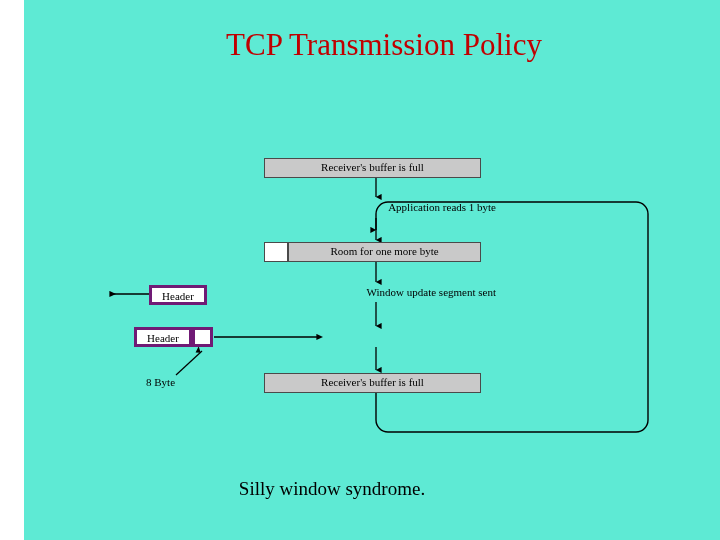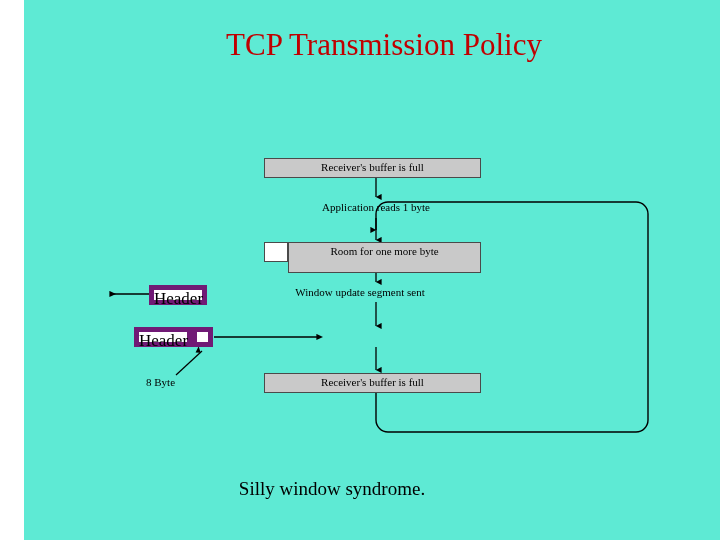--- a/index.html
+++ b/index.html
@@ -84,31 +84,31 @@
     box-sizing: border-box;
     background: #ffffff;
     border: 1px solid #4a4a4a;
   }
   
   .steptext {
     position: absolute;
     font-size: 11px;
     line-height: 15px;
     color: #000;
-    text-align: center;
+    text-align: right;
     white-space: nowrap;
     width: 240px;
   }
   
   .hdrbox {
     position: absolute;
     box-sizing: border-box;
     background: #ffffff;
-    border: 5px solid #701a75;
-    font-size: 17px;
+    border: 3px solid #701a75;
+    font-size: 11px;
     line-height: 17px;
     color: #000;
     text-align: center;
     white-space: nowrap;
   }
   .bytelabel {
     position: absolute;
     font-size: 11px;
     line-height: 14px;
     color: #000;
@@ -173,23 +173,23 @@
       <line x1="190" y1="247" x2="293" y2="247" stroke="#000" stroke-width="1.3" marker-end="url(#arrowRight)"></line>
 
       <line x1="152" y1="285" x2="178" y2="261" stroke="#000" stroke-width="1.2" marker-end="url(#arrowDiag)"></line>
     </svg>
 
     <div class="bufbar" style="left:240px; top:68px; width:217px; height:20px;">Receiver's buffer is full</div>
 
     <div class="steptext" style="left:232px; top:110px;">Application reads 1 byte</div>
 
     <div class="whitecell" style="left:240px; top:152px; width:24px; height:20px;"></div>
-    <div class="bufbar" style="left:264px; top:152px; width:193px; height:31px;">Room for one more byte</div>
-
-    <div class="steptext" style="left:216px; top:195px;">Window update segment sent</div>
+    <div class="bufbar" style="left:264px; top:152px; width:193px; height:20px;">Room for one more byte</div>
+
+    <div class="steptext" style="left:232px; top:195px;">Window update segment sent</div>
 
 
     <div class="bufbar" style="left:240px; top:283px; width:217px; height:20px;">Receiver's buffer is full</div>
 
     <div class="hdrbox" style="left:125px; top:195px; width:58px; height:20px;">Header</div>
 
     <div class="hdrbox" style="left:110px; top:237px; width:58px; height:20px;">Header</div>
     <div class="hdrbox" style="left:168px; top:237px; width:21px; height:20px;"></div>
     <div class="bytelabel" style="left:122px; top:285px;">8 Byte</div>
 

